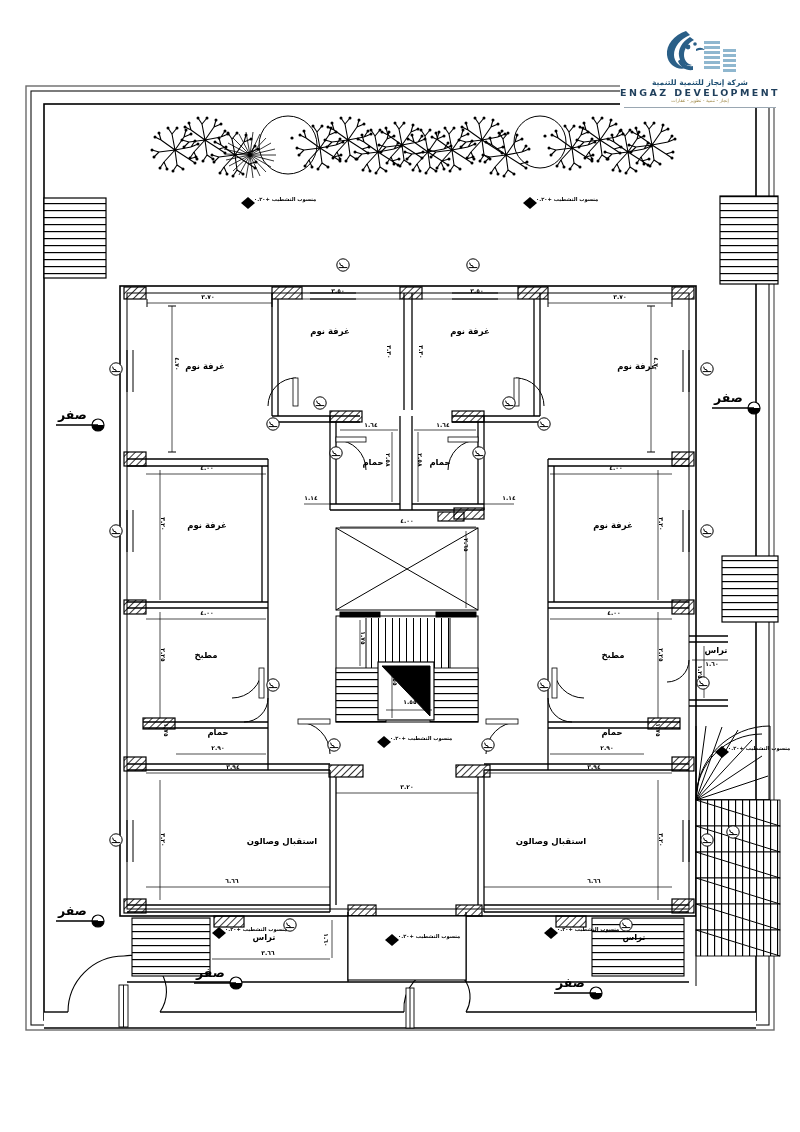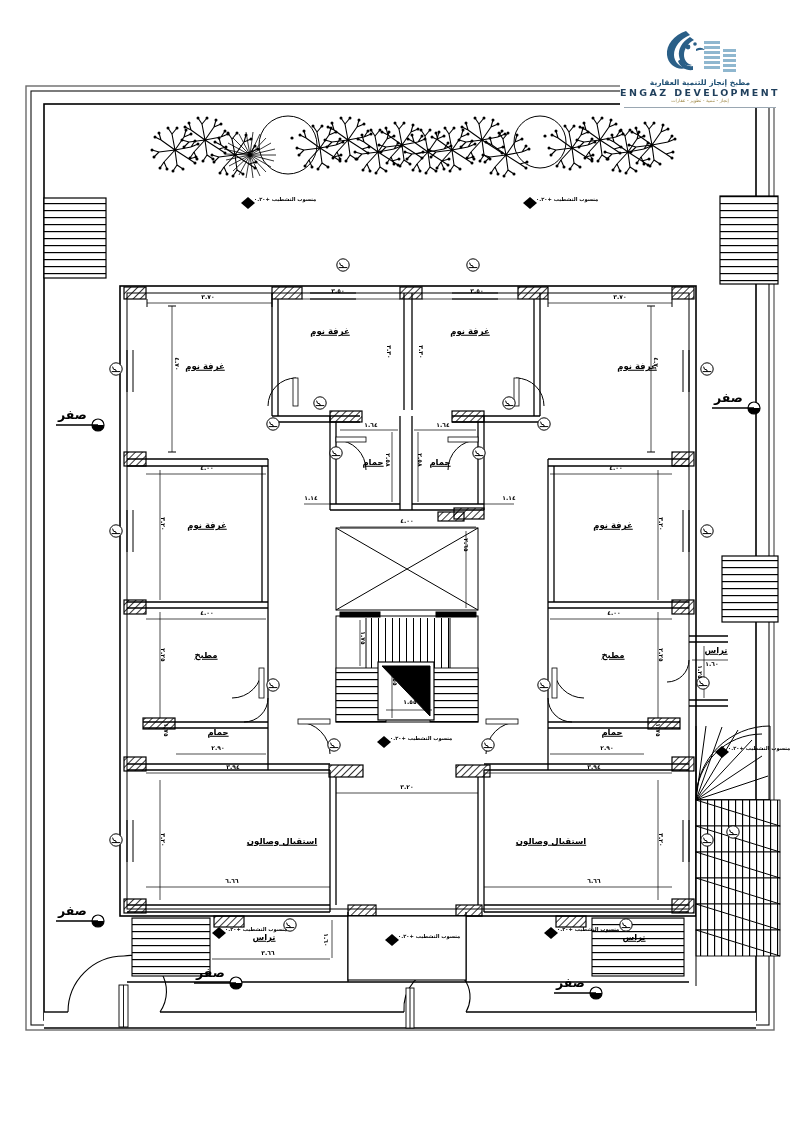--- a/index.html
+++ b/index.html
@@ -32,21 +32,21 @@
     line-height:1;margin-top:2px;
   }
   .logo-rule{width:152px;height:1px;background:#9aa7b2;margin-top:3px;}
 
   
   .lbl{
     position:absolute;direction:rtl;white-space:nowrap;
     font-family:"DejaVu Sans","Liberation Sans",sans-serif;
     color:#000;line-height:1;
   }
-  .room{font-size:8.5px;font-weight:bold;text-decoration:underline;}
+  .room{font-size:8.5px;font-weight:bold;}
   .dim{font-size:6px;font-weight:bold;letter-spacing:.2px;}
   .dim.v{writing-mode:vertical-rl;transform:rotate(180deg);transform-origin:center;}
   .lvl-txt{font-size:12.5px;font-weight:bold;}
   .lvl-small{font-size:5.2px;font-weight:bold;}
 </style>
 </head>
 <body>
 
 <div id="sheet">
 
@@ -492,21 +492,21 @@
           <rect x="64" y="36" width="16" height="3"></rect>
             <rect x="64" y="41" width="16" height="3"></rect>
           <rect x="83" y="24" width="13" height="3"></rect>
             <rect x="83" y="29" width="13" height="3"></rect>
           <rect x="83" y="34" width="13" height="3"></rect>
             <rect x="83" y="39" width="13" height="3"></rect>
           <rect x="83" y="44" width="13" height="3"></rect>
         </g>
       </svg>
     </div>
-    <div class="logo-ar">مطبخ إنجاز للتنمية العقارية</div>
+    <div class="logo-ar">شركة إنجاز للتنمية للتنمية</div>
     <div class="logo-en">ENGAZ DEVELOPMENT</div>
     <div class="logo-sub">إنجاز - تنمية - تطوير - عقارات</div>
     <div class="logo-rule"></div>
   </div>
 
   <div id="rooms-layer">
       <div class="lbl room" style="left: 205px; top: 366px; transform: translate(-50%, -50%);">غرفة نوم</div>
       <div class="lbl room" style="left: 330px; top: 331px; transform: translate(-50%, -50%);">غرفة نوم</div>
       <div class="lbl room" style="left: 470px; top: 331px; transform: translate(-50%, -50%);">غرفة نوم</div>
       <div class="lbl room" style="left: 637px; top: 366px; transform: translate(-50%, -50%);">غرفة نوم</div>

